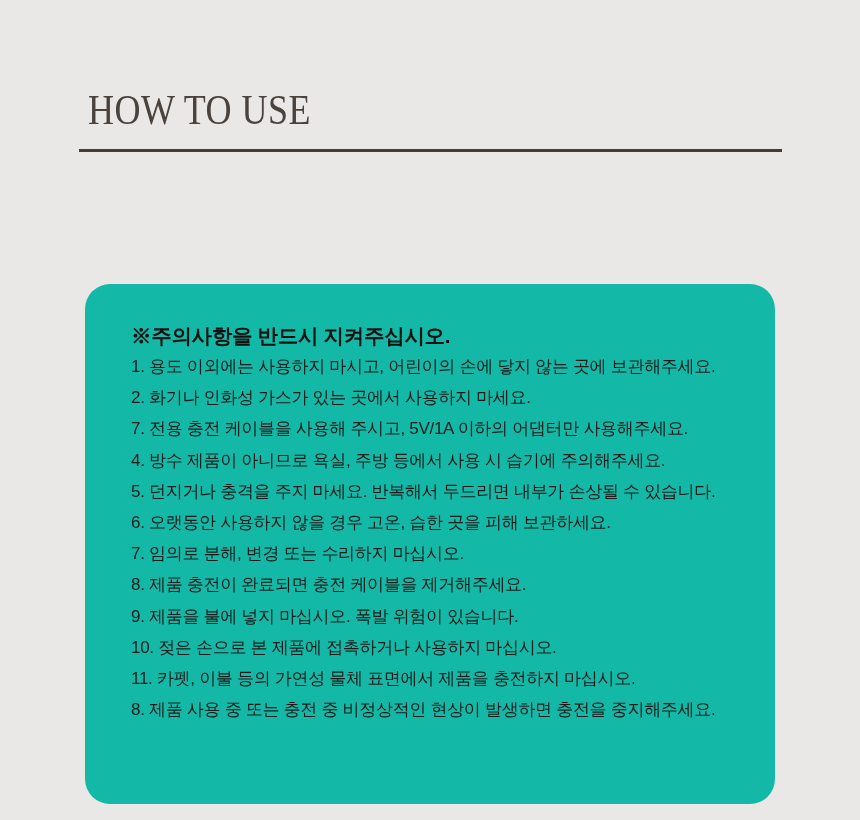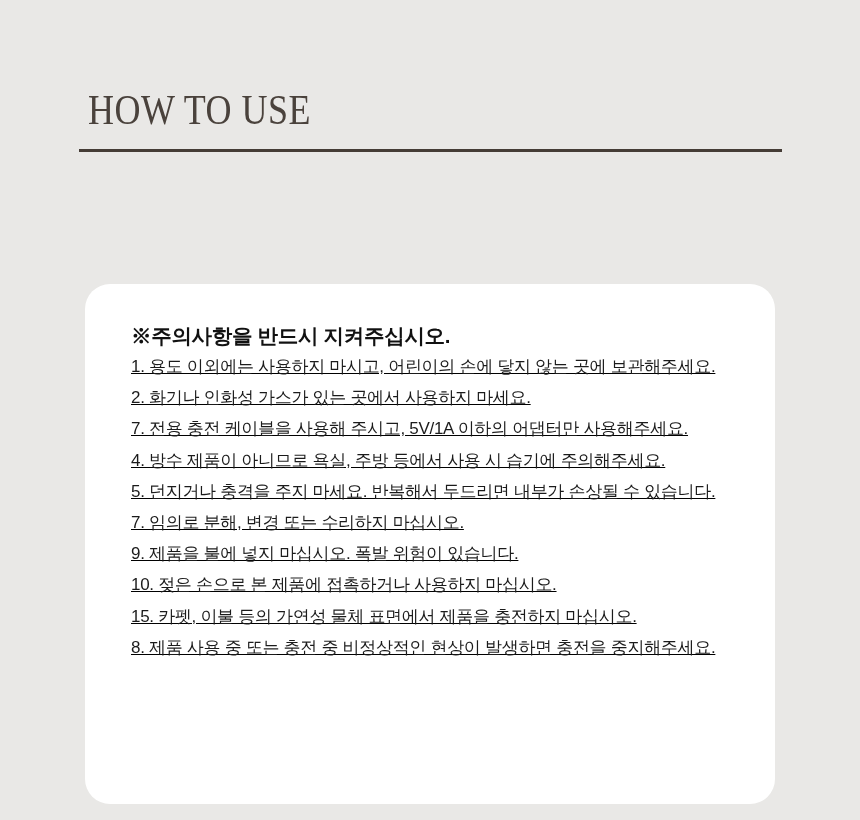--- a/index.html
+++ b/index.html
@@ -41,38 +41,37 @@
     width: 703px;
     margin: 24px 0 0 79px;
   }
 
   .card {
     position: absolute;
     left: 85px;
     top: 195px;
     width: 690px;
     height: 520px;
-    background-color: #ffffff;
+    background-color: #14b8a6;
     border-radius: 25px;
     padding: 36px 40px 0 46px;
   }
 
   .card-heading {
     font-size: 20.5px;
     line-height: 31px;
     font-weight: 700;
     color: #111111;
     letter-spacing: -0.3px;
   }
 
   .caution-list {
     list-style: none;
     margin: 0;
     padding: 0;
-    text-decoration: underline;
   }
 
   .caution-list li {
     font-size: 17px;
     line-height: 31.2px;
     color: #1b1b1b;
     letter-spacing: -0.3px;
     white-space: nowrap;
   }
 </style>
@@ -88,22 +87,24 @@
   <section class="card">
 
     <p class="card-heading">※주의사항을 반드시 지켜주십시오.</p>
 
     <ul class="caution-list">
       <li>1. 용도 이외에는 사용하지 마시고, 어린이의 손에 닿지 않는 곳에 보관해주세요.</li>
       <li>2. 화기나 인화성 가스가 있는 곳에서 사용하지 마세요.</li>
       <li>7. 전용 충전 케이블을 사용해 주시고, 5V/1A 이하의 어댑터만 사용해주세요.</li>
       <li>4. 방수 제품이 아니므로 욕실, 주방 등에서 사용 시 습기에 주의해주세요.</li>
       <li>5. 던지거나 충격을 주지 마세요. 반복해서 두드리면 내부가 손상될 수 있습니다.</li>
+      <li>6. 오랫동안 사용하지 않을 경우 고온, 습한 곳을 피해 보관하세요.</li>
       <li>7. 임의로 분해, 변경 또는 수리하지 마십시오.</li>
+      <li>8. 제품 충전이 완료되면 충전 케이블을 제거해주세요.</li>
       <li>9. 제품을 불에 넣지 마십시오. 폭발 위험이 있습니다.</li>
       <li>10. 젖은 손으로 본 제품에 접촉하거나 사용하지 마십시오.</li>
-      <li>15. 카펫, 이불 등의 가연성 물체 표면에서 제품을 충전하지 마십시오.</li>
+      <li>11. 카펫, 이불 등의 가연성 물체 표면에서 제품을 충전하지 마십시오.</li>
       <li>8. 제품 사용 중 또는 충전 중 비정상적인 현상이 발생하면 충전을 중지해주세요.</li>
     </ul>
 
   </section>
 
 </div>
 
 </body></html>

